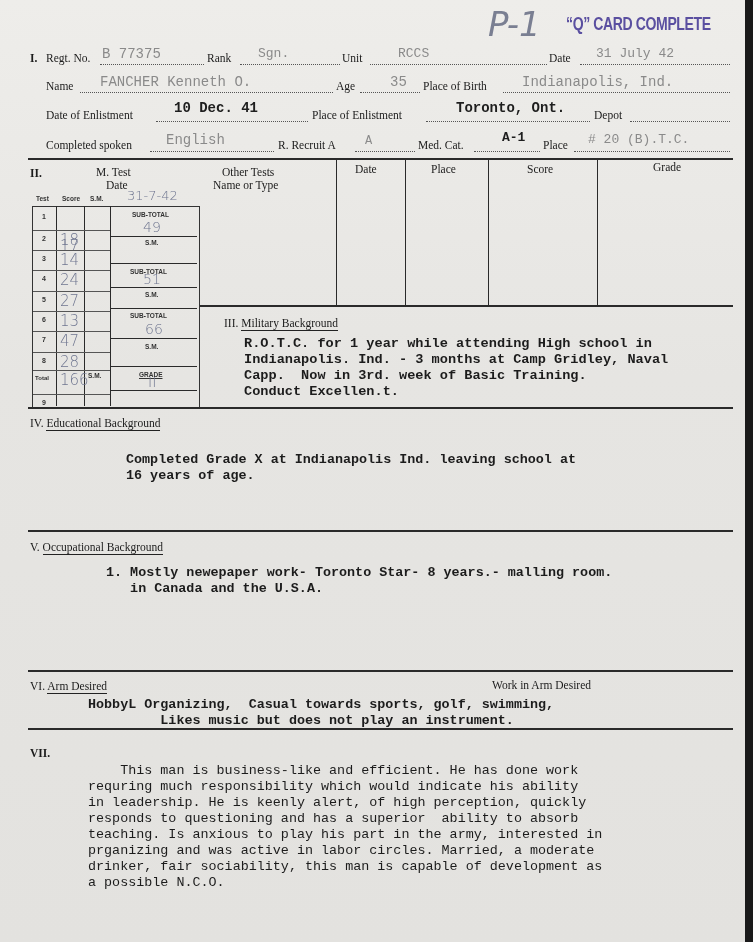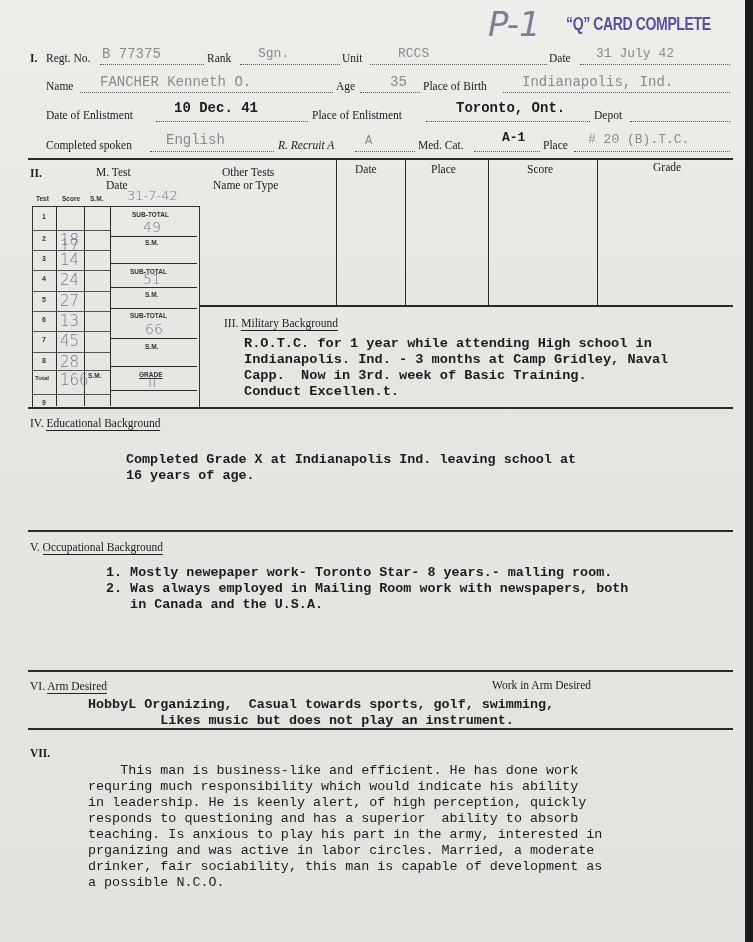--- a/index.html
+++ b/index.html
@@ -57,21 +57,21 @@
   <div class="abs typed" style="left:174px;top:100px;font-size:14px;font-weight:bold;">10 Dec. 41</div>
   <div class="abs lbl" style="left:312px;top:109px;">Place of Enlistment</div>
   <div class="dots" style="left:426px;top:121px;width:164px;"></div>
   <div class="abs typed" style="left:456px;top:100px;font-size:14px;font-weight:bold;">Toronto, Ont.</div>
   <div class="abs lbl" style="left:594px;top:109px;">Depot</div>
   <div class="dots" style="left:630px;top:121px;width:100px;"></div>
 
   <div class="abs lbl" style="left:46px;top:139px;">Completed spoken</div>
   <div class="dots" style="left:150px;top:151px;width:124px;"></div>
   <div class="abs typed faint" style="left:166px;top:132px;font-size:14px;">English</div>
-  <div class="abs lbl" style="left:278px;top:139px;font-style:italic;">R. Recruit A</div>
+  <div class="abs lbl" style="left:278px;top:139px;">R. Recruit A</div>
   <div class="dots" style="left:355px;top:151px;width:60px;"></div>
   <div class="abs typed faint" style="left:365px;top:134px;font-size:12px;">A</div>
   <div class="abs lbl" style="left:418px;top:139px;">Med. Cat.</div>
   <div class="dots" style="left:474px;top:151px;width:66px;"></div>
   <div class="abs typed" style="left:502px;top:130px;font-size:13px;font-weight:bold;">A-1</div>
   <div class="abs lbl" style="left:543px;top:139px;">Place</div>
   <div class="dots" style="left:574px;top:151px;width:156px;"></div>
   <div class="abs typed faint" style="left:588px;top:132px;font-size:13px;"># 20 (B).T.C.</div>
 
   <div class="hr" style="left:28px;top:158px;width:705px;"></div>
@@ -102,21 +102,21 @@
       <div class="abs tiny" style="left: 42px; top: 275px; font-size: 7px;">4</div>
       <div class="abs hw" style="left: 60px; top: 271px; font-size: 15px;">24</div>
       <div class="hr" style="left: 33px; top: 291px; width: 77px; height: 1px; background: rgb(85, 85, 85);"></div>
       <div class="abs tiny" style="left: 42px; top: 296px; font-size: 7px;">5</div>
       <div class="abs hw" style="left: 60px; top: 292px; font-size: 15px;">27</div>
       <div class="hr" style="left: 33px; top: 311px; width: 77px; height: 1px; background: rgb(85, 85, 85);"></div>
       <div class="abs tiny" style="left: 42px; top: 316px; font-size: 7px;">6</div>
       <div class="abs hw" style="left: 60px; top: 312px; font-size: 15px;">13</div>
       <div class="hr" style="left: 33px; top: 331px; width: 77px; height: 1px; background: rgb(85, 85, 85);"></div>
       <div class="abs tiny" style="left: 42px; top: 336px; font-size: 7px;">7</div>
-      <div class="abs hw" style="left: 60px; top: 332px; font-size: 15px;">45</div>
+      <div class="abs hw" style="left: 60px; top: 332px; font-size: 15px;">47</div>
       <div class="hr" style="left: 33px; top: 352px; width: 77px; height: 1px; background: rgb(85, 85, 85);"></div>
       <div class="abs tiny" style="left: 42px; top: 357px; font-size: 7px;">8</div>
       <div class="abs hw" style="left: 60px; top: 353px; font-size: 15px;">28</div>
       <div class="hr" style="left: 33px; top: 370px; width: 77px; height: 1px; background: rgb(85, 85, 85);"></div>
       <div class="abs tiny" style="left: 35px; top: 375px; font-size: 6px;">Total</div>
       <div class="abs hw" style="left: 60px; top: 371px; font-size: 15px;">166</div>
       <div class="hr" style="left: 33px; top: 394px; width: 77px; height: 1px; background: rgb(85, 85, 85);"></div>
       <div class="abs tiny" style="left: 42px; top: 399px; font-size: 7px;">9</div>
       <div class="abs hw" style="left: 60px; top: 395px; font-size: 15px;"></div>
     </div>
@@ -164,21 +164,21 @@
   <div class="abs sec" style="left:30px;top:417px;">
     <span>IV.</span> <span class="ul">Educational Background</span>
   </div>
   <div class="abs body" style="left:126px;top:452px;font-weight:bold;" id="s4"><div>Completed Grade X at Indianapolis Ind. leaving school at</div><div>16 years of age.</div></div>
 
   <div class="hr" style="left:28px;top:530px;width:705px;"></div>
 
   <div class="abs sec" style="left:30px;top:541px;">
     <span>V.</span> <span class="ul">Occupational Background</span>
   </div>
-  <div class="abs body" style="left:106px;top:565px;font-weight:bold;" id="s5"><div>1. Mostly newepaper work- Toronto Star- 8 years.- malling room.</div><div>2. Was always employed in Mailing Room work with newspapers, both</div><div>   in Canada and the U.S.A.</div></div>
+  <div class="abs body" style="left:106px;top:565px;font-weight:bold;" id="s5"><div>1. Mostly newepaper work- Toronto Star- 8 years.- malling room.</div><div>   in Canada and the U.S.A.</div></div>
 
   <div class="hr" style="left:28px;top:670px;width:705px;"></div>
 
   <div class="abs sec" style="left:30px;top:680px;">
     <span>VI.</span> <span class="ul">Arm Desired</span>
   </div>
   <div class="abs sec" style="left:492px;top:679px;">Work in Arm Desired</div>
   <div class="abs body" style="left:88px;top:697px;font-weight:bold;" id="s6"><div>HobbyL Organizing,  Casual towards sports, golf, swimming,</div><div>         Likes music but does not play an instrument.</div></div>
   <div class="hr" style="left:28px;top:728px;width:705px;"></div>
 

